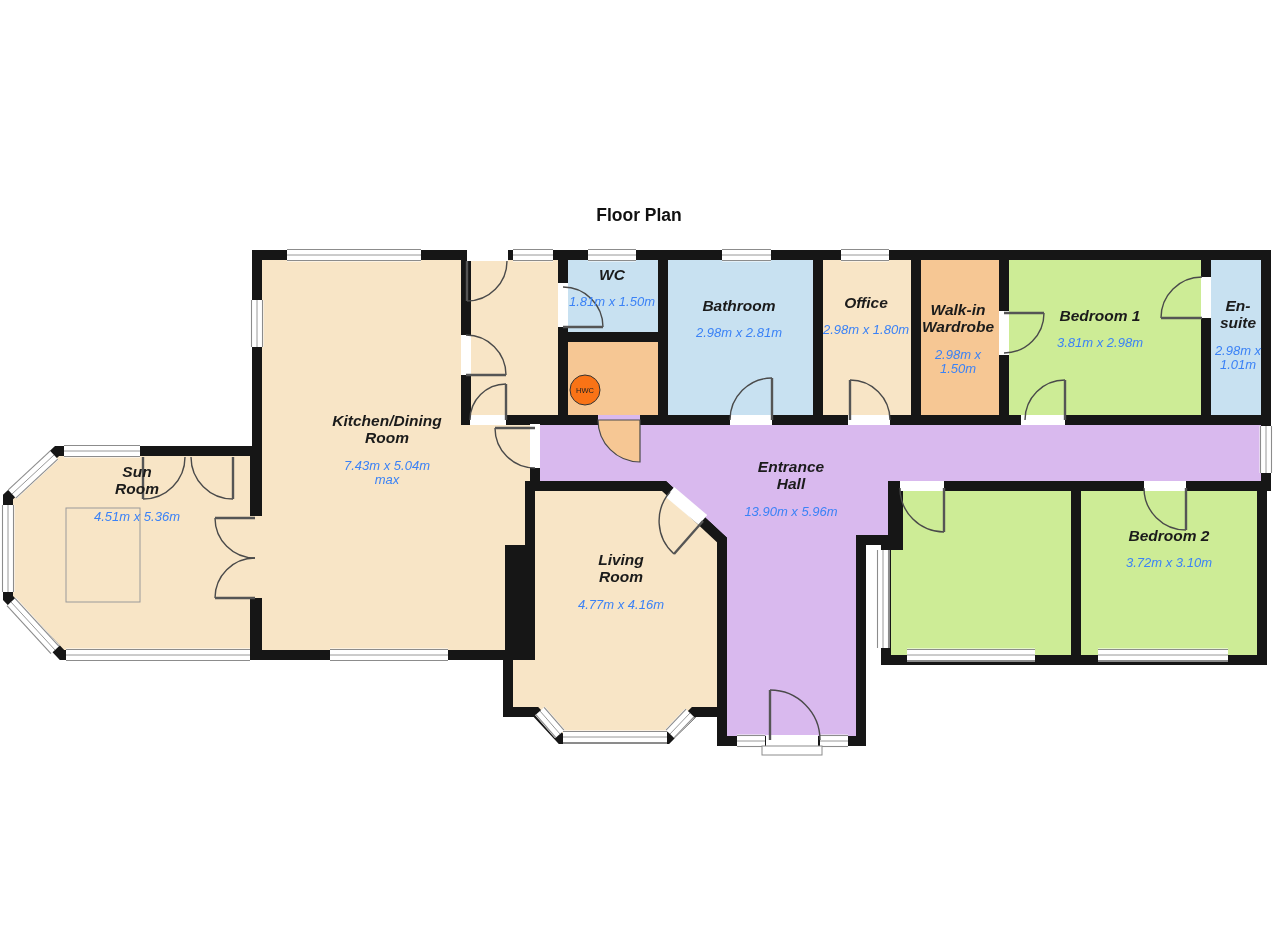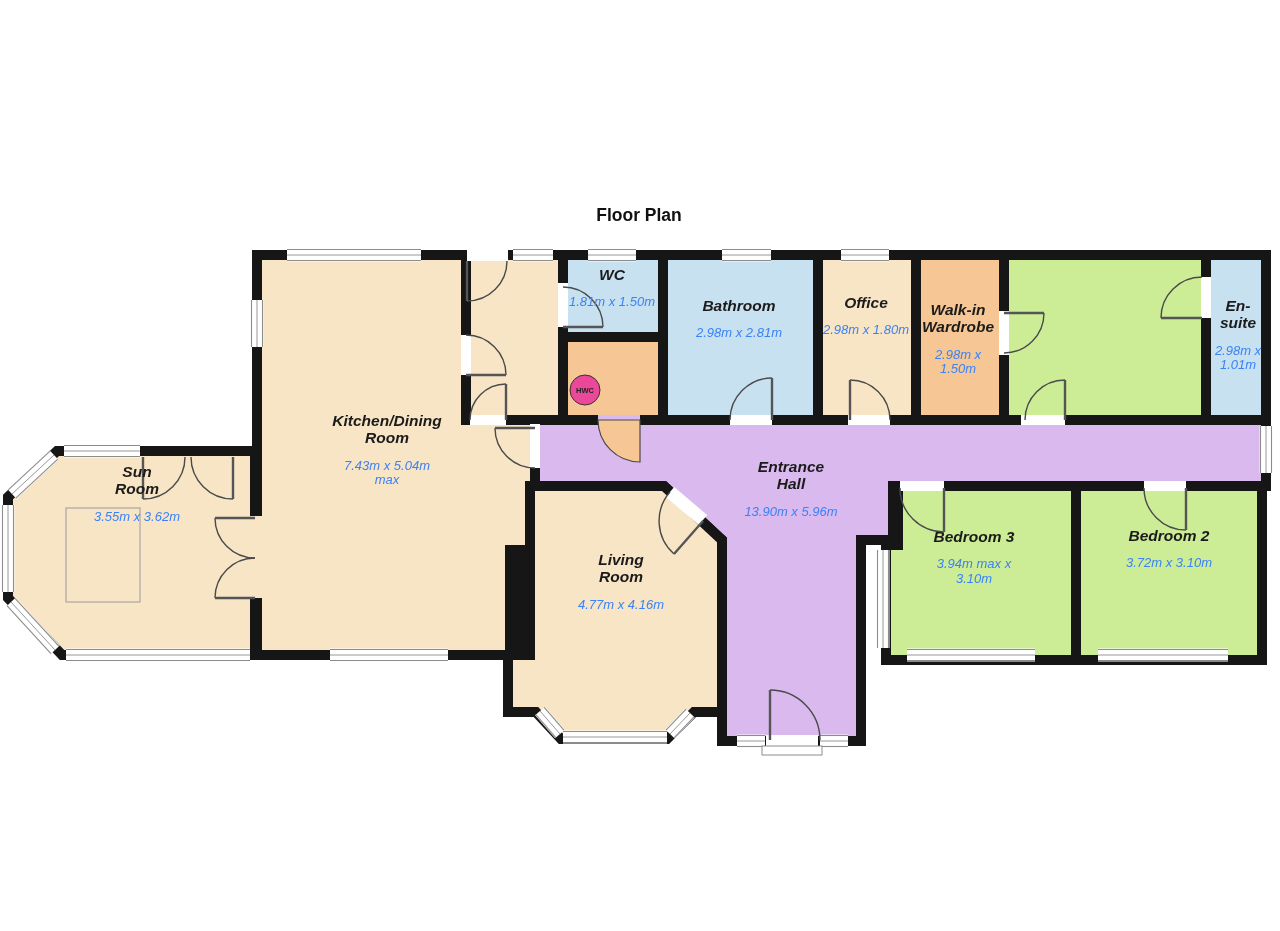--- a/index.html
+++ b/index.html
@@ -4,23 +4,23 @@
 <style>
   html,body{margin:0;padding:0;background:#ffffff;}
   #stage{position:relative;width:1280px;height:924px;background:#fff;overflow:hidden;
          font-family:"Liberation Sans", sans-serif;}
   #plan-svg{position:absolute;left:0;top:0;}
   .lbl{position:absolute;transform:translate(-50%,-50%);text-align:center;color:#1b1b1b;
        line-height:1.12;white-space:normal;font-style:italic;}
   .lbl .nm{font-weight:bold;font-size:15.5px;margin:0 auto;}
   .lbl .dm{font-size:13px;margin:12px auto;color:#3b82f6;}
   #plan-title{position:absolute;transform:translate(-50%,-50%);font-weight:bold;font-size:17.5px;color:#111;}
-  #hwc-badge{position:absolute;width:29px;height:29px;border-radius:50%;background:#ec4899;
+  #hwc-badge{position:absolute;width:29px;height:29px;border-radius:50%;background:#f97316;
        border:1.5px solid #333;transform:translate(-50%,-50%);display:flex;align-items:center;
-       justify-content:center;font-size:7.5px;font-weight:bold;color:#222;}
+       justify-content:center;font-size:7.5px;font-weight:normal;color:#222;}
 </style>
 </head>
 <body>
 
 <div id="stage">
 
   <svg id="plan-svg" width="1280" height="931" viewBox="0 0 1280 931">
 
     <g stroke="var(--wall)" stroke-width="10" stroke-linejoin="miter">
       <path fill="var(--cream)" d="M 57,451 L 255,451 L 255,655 L 62,655 L 8,598 L 8,497 Z"></path>
@@ -193,21 +193,21 @@
 
     <rect x="762" y="746" width="60" height="9" fill="#ffffff" stroke="#8C8C8C" stroke-width="1"></rect>
 
     <rect x="66" y="508" width="74" height="94" fill="none" stroke="#9a9a9a" stroke-width="1"></rect>
   </svg>
 
   <div id="plan-title" style="left:639px;top:215px">Floor Plan</div>
 
   <div class="lbl" style="left:137px;top:500px;width:140px">
     <div class="nm" style="max-width:46px">Sun Room</div>
-    <div class="dm">3.55m x 3.62m</div>
+    <div class="dm">4.51m x 5.36m</div>
   </div>
 
   <div class="lbl" style="left:387px;top:456px;width:160px">
     <div class="nm" style="max-width:122px">Kitchen/Dining Room</div>
     <div class="dm" style="max-width:100px">7.43m x 5.04m max</div>
   </div>
 
 
   <div class="lbl" style="left:612px;top:294px;width:130px">
     <div class="nm">WC</div>
@@ -222,40 +222,40 @@
   <div class="lbl" style="left:866px;top:322px;width:150px">
     <div class="nm">Office</div>
     <div class="dm">2.98m x 1.80m</div>
   </div>
 
   <div class="lbl" style="left:958px;top:345px;width:100px">
     <div class="nm" style="max-width:82px">Walk-in Wardrobe</div>
     <div class="dm" style="max-width:60px">2.98m x 1.50m</div>
   </div>
 
+  <div class="lbl" style="left:1100px;top:335px;width:170px">
+    <div class="nm">Bedroom 1</div>
+    <div class="dm">3.81m x 2.98m</div>
+  </div>
 
   <div class="lbl" style="left:1238px;top:341px;width:58px">
     <div class="nm" style="max-width:42px">En-suite</div>
     <div class="dm" style="max-width:56px">2.98m x 1.01m</div>
   </div>
 
   <div class="lbl" style="left:791px;top:495px;width:160px">
     <div class="nm" style="max-width:90px">Entrance Hall</div>
     <div class="dm">13.90m x 5.96m</div>
   </div>
 
   <div class="lbl" style="left:621px;top:588px;width:140px">
     <div class="nm" style="max-width:58px">Living Room</div>
     <div class="dm">4.77m x 4.16m</div>
   </div>
 
-  <div class="lbl" style="left:974px;top:563px;width:170px">
-    <div class="nm">Bedroom 3</div>
-    <div class="dm" style="max-width:92px">3.94m max x 3.10m</div>
-  </div>
 
   <div class="lbl" style="left:1169px;top:555px;width:170px">
     <div class="nm">Bedroom 2</div>
     <div class="dm">3.72m x 3.10m</div>
   </div>
 
   <div id="hwc-badge" style="left:585px;top:390px">HWC</div>
 
 </div>
 

